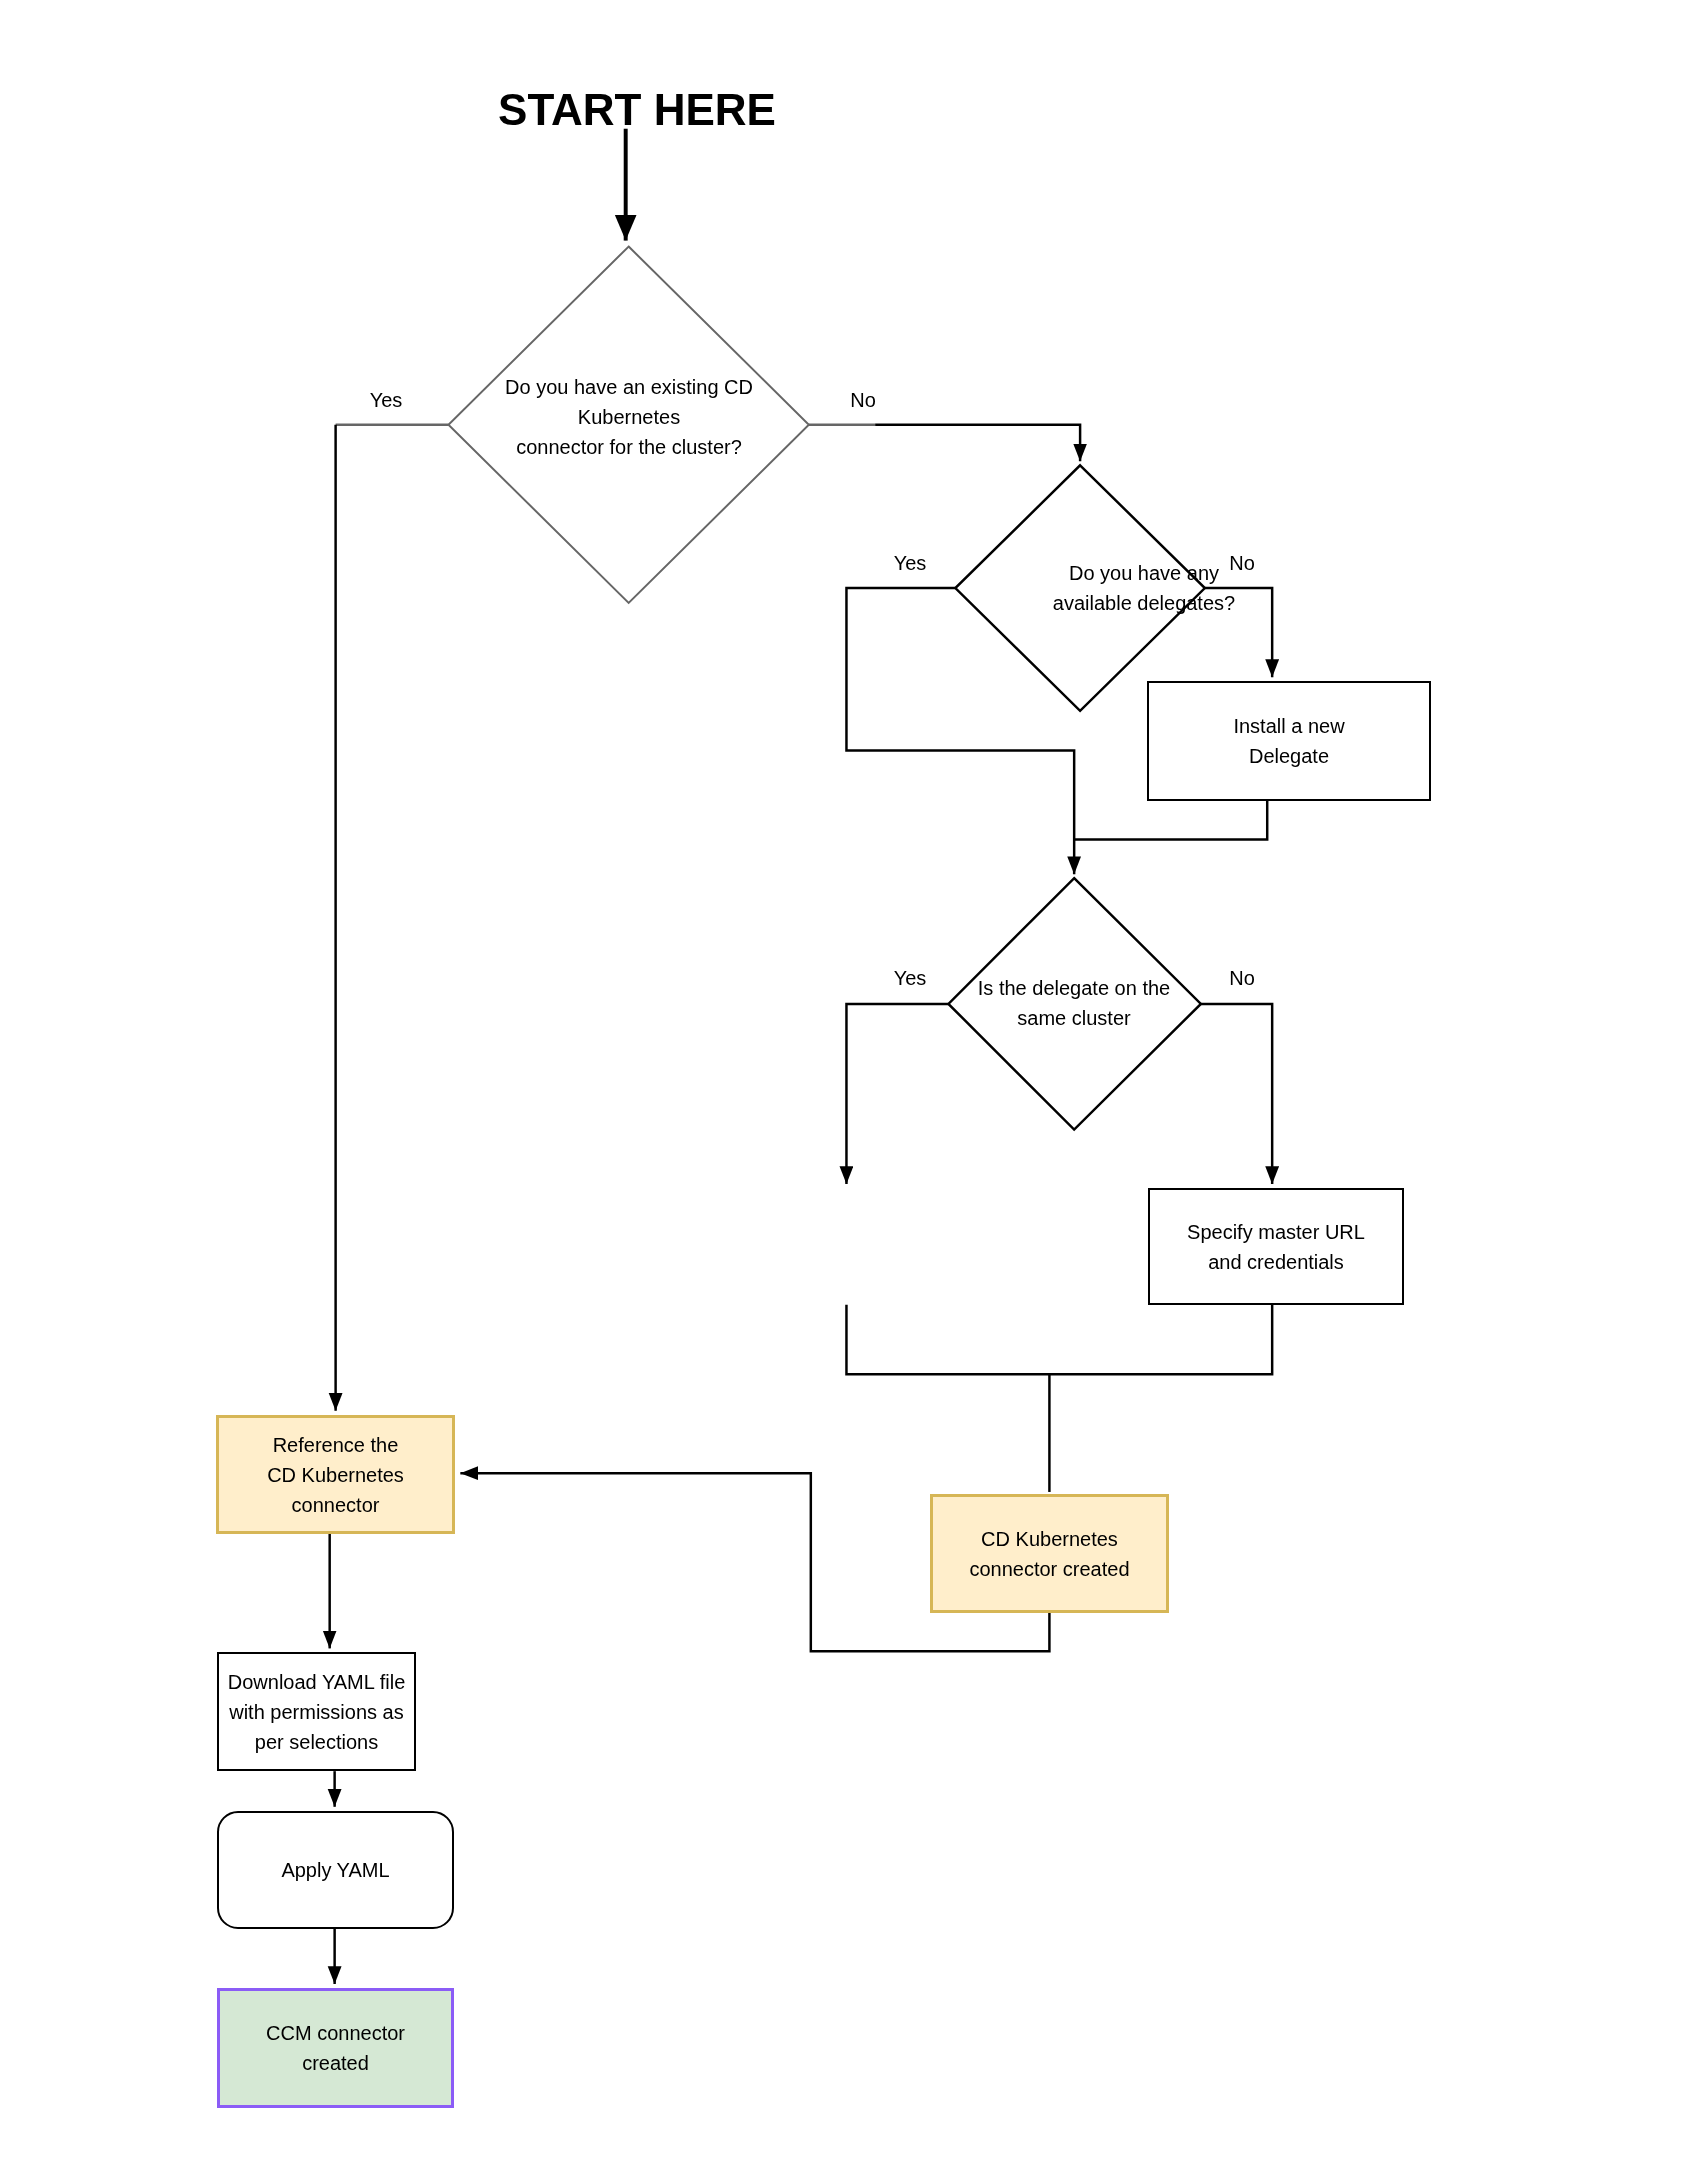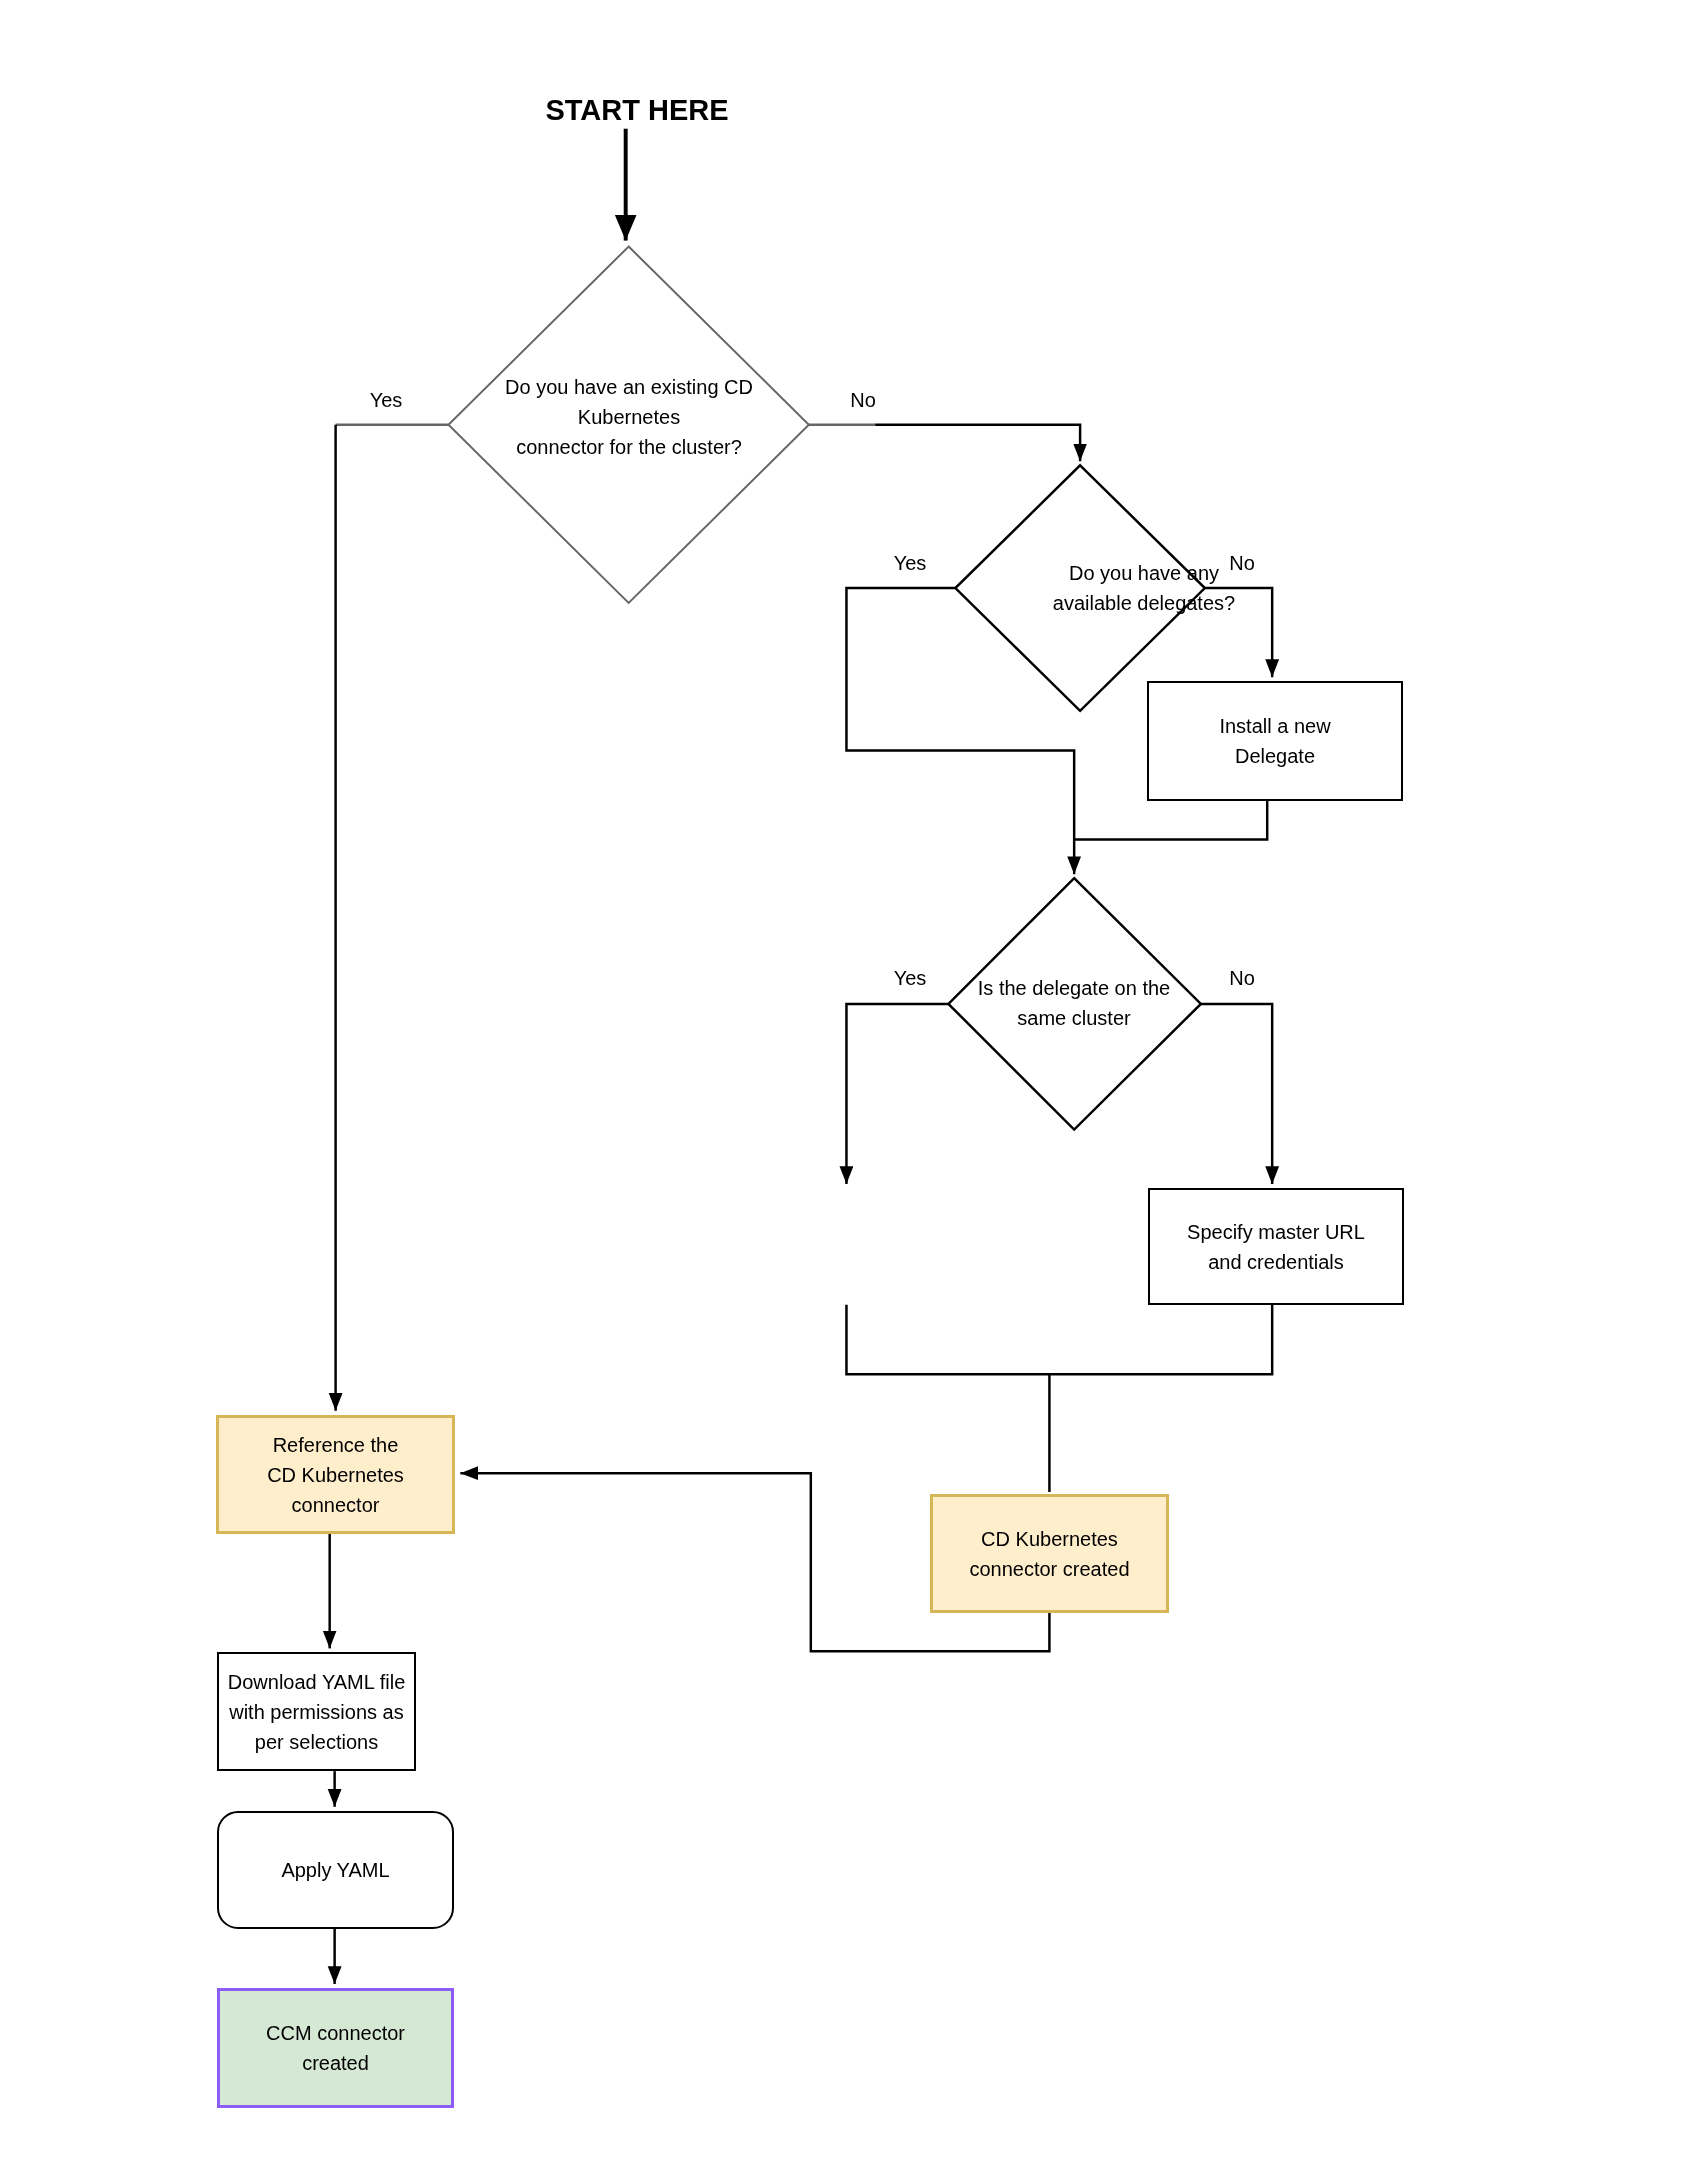--- a/index.html
+++ b/index.html
@@ -21,21 +21,21 @@
     background:#ffffff;border:2px solid #000000;
   }
   .node.yellow{background:#ffeecb;border:3px solid #d6b656;}
   .node.green{background:#d5e8d4;border:3px solid #8b5cf6;}
   .txt{
     position:absolute;z-index:3;
     transform:translate(-50%,-50%);
     text-align:center;white-space:pre-line;
     font-size:20px;line-height:30px;
   }
-  .title{font-weight:bold;font-size:29px;line-height:36px;}
+  .title{font-weight:bold;font-size:44px;line-height:36px;}
 </style>
 </head>
 <body>
 
 <div class="canvas">
 
   <svg class="wires" width="1685" height="2184" viewBox="0 0 1702 2206">
     <defs>
       <marker id="arrow" markerUnits="userSpaceOnUse" markerWidth="20" markerHeight="16" refX="18" refY="7" orient="auto">
         <path d="M0,0 L18,7 L0,14 Z" fill="#000000"></path>
@@ -89,21 +89,21 @@
   <div class="txt" style="left:1074px;top:1003px;">Is the delegate on the
 same cluster</div>
 
   <div class="txt" style="left:386px;top:400px;">Yes</div>
   <div class="txt" style="left:863px;top:400px;">No</div>
   <div class="txt" style="left:910px;top:563px;">Yes</div>
   <div class="txt" style="left:1242px;top:563px;">No</div>
   <div class="txt" style="left:910px;top:978px;">Yes</div>
   <div class="txt" style="left:1242px;top:978px;">No</div>
 
-  <div class="node" style="left:1147px;top:681px;width:256px;height:120px;">
+  <div class="node" style="left:1147px;top:681px;width:284px;height:120px;">
     <span>Install a new
 Delegate</span>
   </div>
 
 
   <div class="node" style="left:1148px;top:1188px;width:256px;height:117px;">
     <span>Specify master URL
 and credentials</span>
   </div>
 

